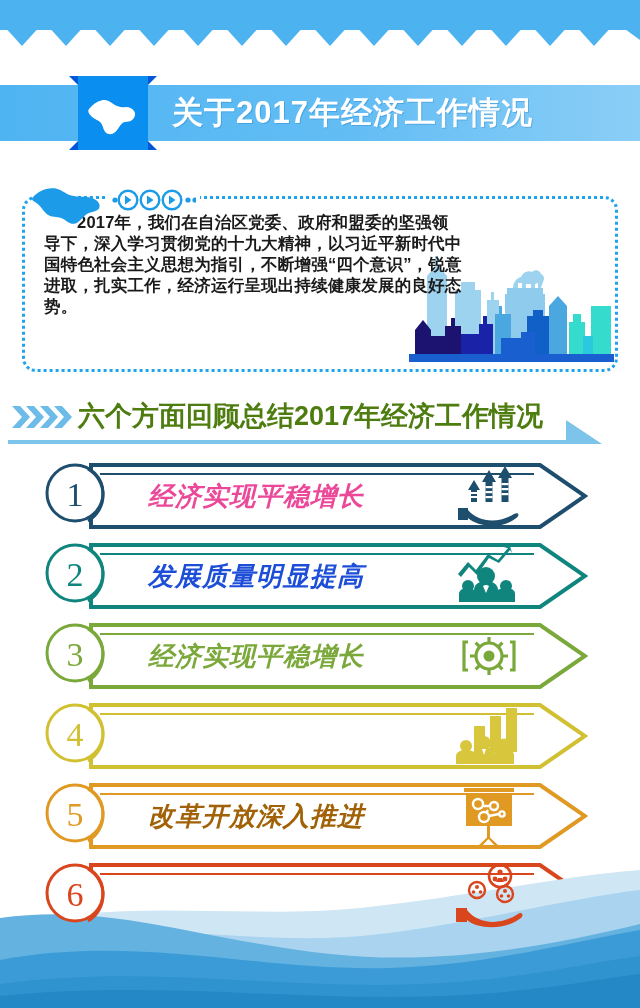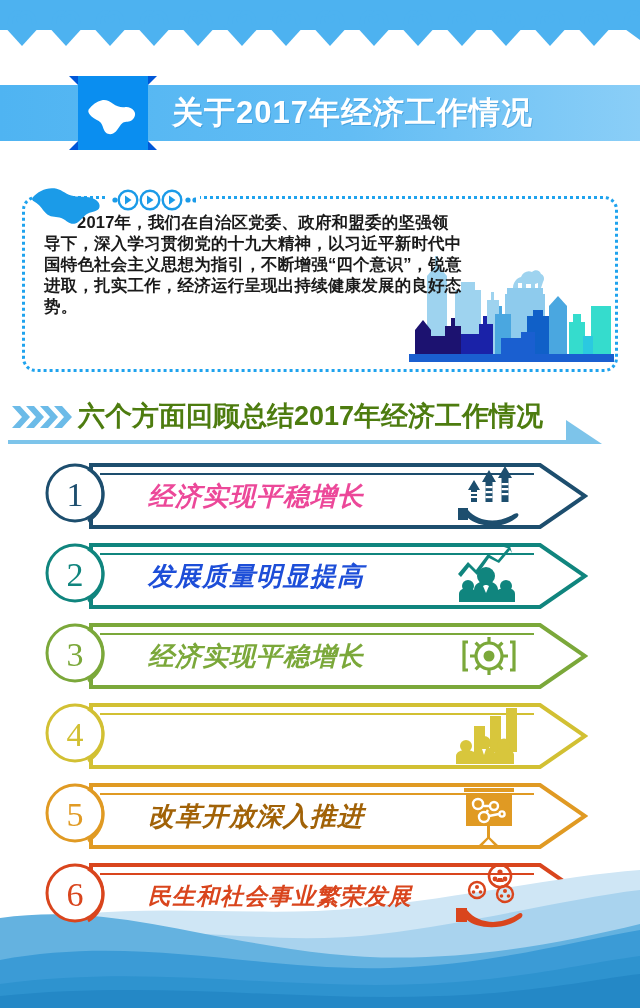--- a/index.html
+++ b/index.html
@@ -396,21 +396,20 @@
     <div class="row">
       <svg class="banner" viewBox="0 0 500 68" preserveAspectRatio="none">
         <path d="M3,3 L452,3 L497,34 L452,65 L3,65 Z" fill="none" stroke="#d9451d" stroke-width="4"></path>
         <path d="M12,12 L446,12" stroke="#d9451d" stroke-width="2" fill="none"></path>
       </svg>
       <svg class="badge" viewBox="0 0 72 72">
         <circle cx="33" cy="33" r="28" fill="#ffffff" stroke="#d9451d" stroke-width="3"></circle>
         <path d="M46,9 A30,30 0 0 1 46,61" fill="none" stroke="#d9451d" stroke-width="3"></path>
         <text x="33" y="46" text-anchor="middle" font-size="34" fill="#d9451d" font-family="Liberation Serif, serif">6</text>
       </svg>
-      <div class="row-label" style="color:#d9451d;font-size:23px">民生和社会事业繁荣发展</div>
       <svg class="row-icon" style="left:452px" viewBox="0 0 74 64">
         <g>
           <circle cx="48" cy="12" r="11" fill="none" stroke="#d9451d" stroke-width="2.6"></circle>
           <g fill="#d9451d">
             <circle cx="48" cy="8" r="2.6"></circle>
             <circle cx="43" cy="15" r="2.4"></circle>
               <circle cx="53" cy="15" r="2.4"></circle>
             <path d="M44,18 L52,18 L50,14 L46,14 Z"></path>
           </g>
           <circle cx="25" cy="26" r="8" fill="none" stroke="#d9451d" stroke-width="2.4"></circle>

